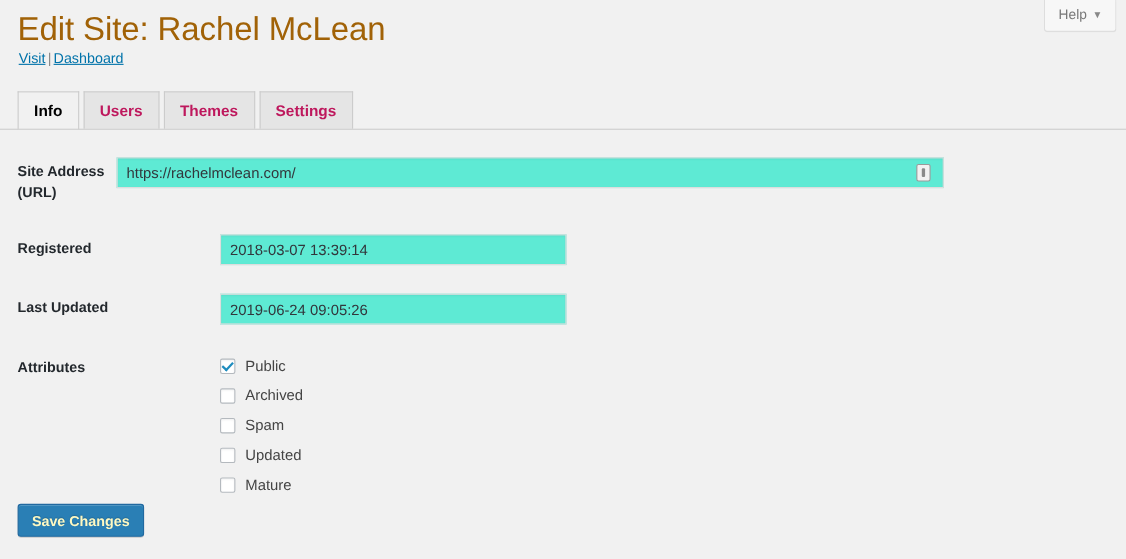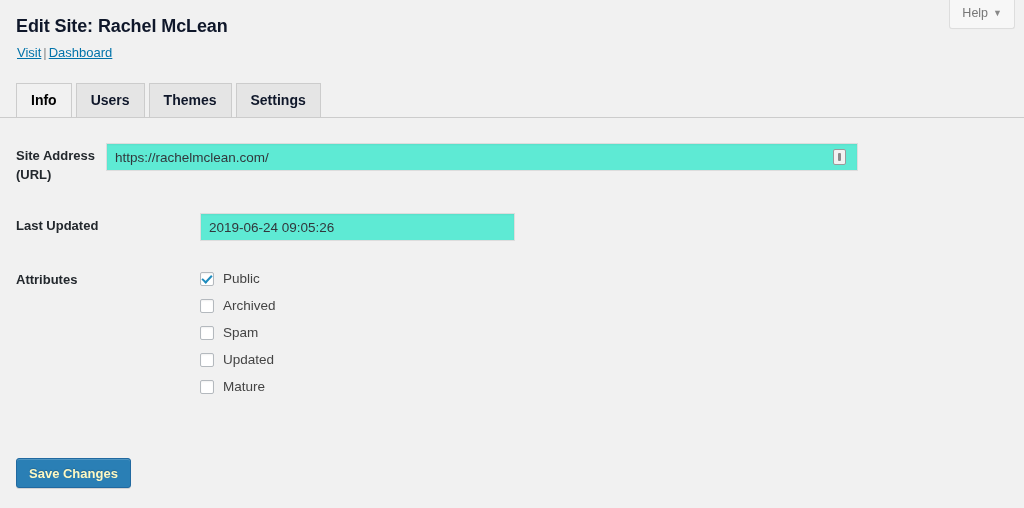--- a/index.html
+++ b/index.html
@@ -46,24 +46,24 @@
     top: -1px;
     color: #888;
   }
 
   
   .page-title {
     position: absolute;
     left: 16px;
     top: 12px;
     margin: 0;
-    font-size: 18px;
-    font-weight: 700;
+    font-size: 30px;
+    font-weight: 400;
     line-height: 29px;
-    color: #0f172a;
+    color: #a16207;
     letter-spacing: -0.1px;
   }
   .site-links {
     position: absolute;
     left: 17px;
     top: 45px;
     font-size: 13px;
     line-height: 16px;
     color: #999;
   }
@@ -89,21 +89,21 @@
   .nav-tab {
     display: block;
     padding: 7px 14px 8px 14px;
     margin-right: 4px;
     background: #e5e5e5;
     border: 1px solid #ccc;
     border-bottom: none;
     font-size: 14px;
     font-weight: 600;
     line-height: 18px;
-    color: #0f172a;
+    color: #be185d;
     text-decoration: none;
     cursor: pointer;
     position: relative;
     top: 1px;
   }
   .nav-tab.active {
     background: #f1f1f1;
     border-bottom: 1px solid #f1f1f1;
     color: #000;
     top: 1px;
@@ -281,20 +281,26 @@
 <div class="form-table">
 
   <div class="form-row">
     <div class="form-label">Site Address (URL)</div>
     <div class="form-field">
       <input class="text-input url" type="text" value="https://rachelmclean.com/" style="">
       <span class="autofill-icon"></span>
     </div>
   </div>
 
+  <div class="form-row">
+    <div class="form-label">Registered</div>
+    <div class="form-field">
+      <input class="text-input date" type="text" value="2018-03-07 13:39:14" style="">
+    </div>
+  </div>
 
   <div class="form-row">
     <div class="form-label">Last Updated</div>
     <div class="form-field">
       <input class="text-input date" type="text" value="2019-06-24 09:05:26" style="">
     </div>
   </div>
 
   <div class="form-row">
     <div class="form-label">Attributes</div>

